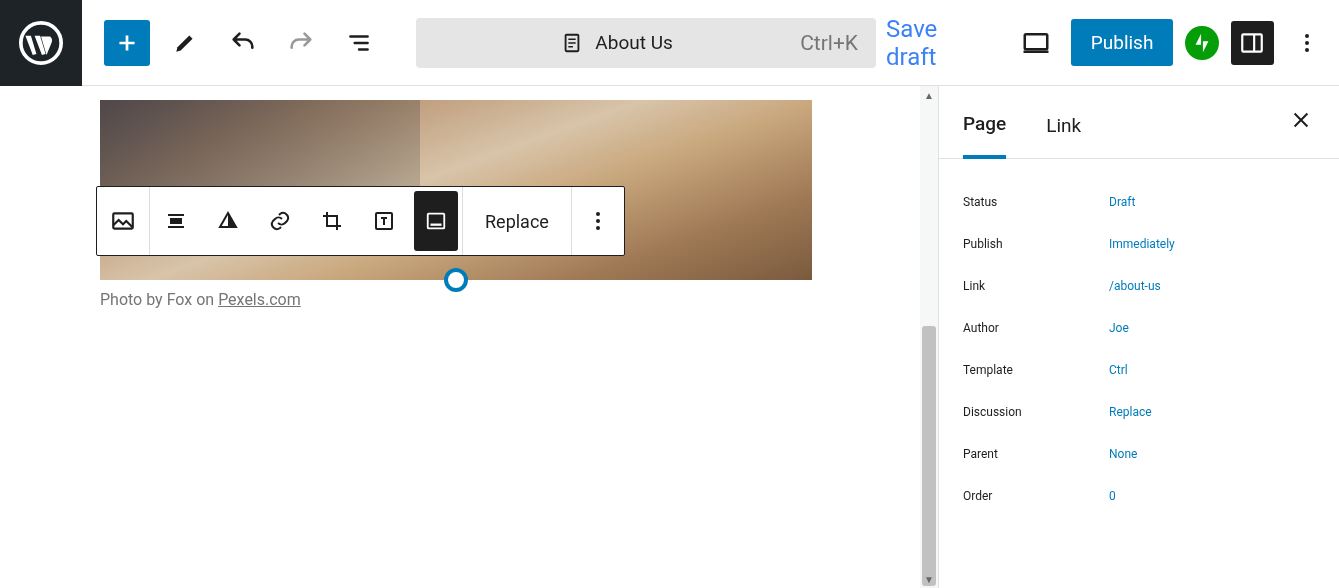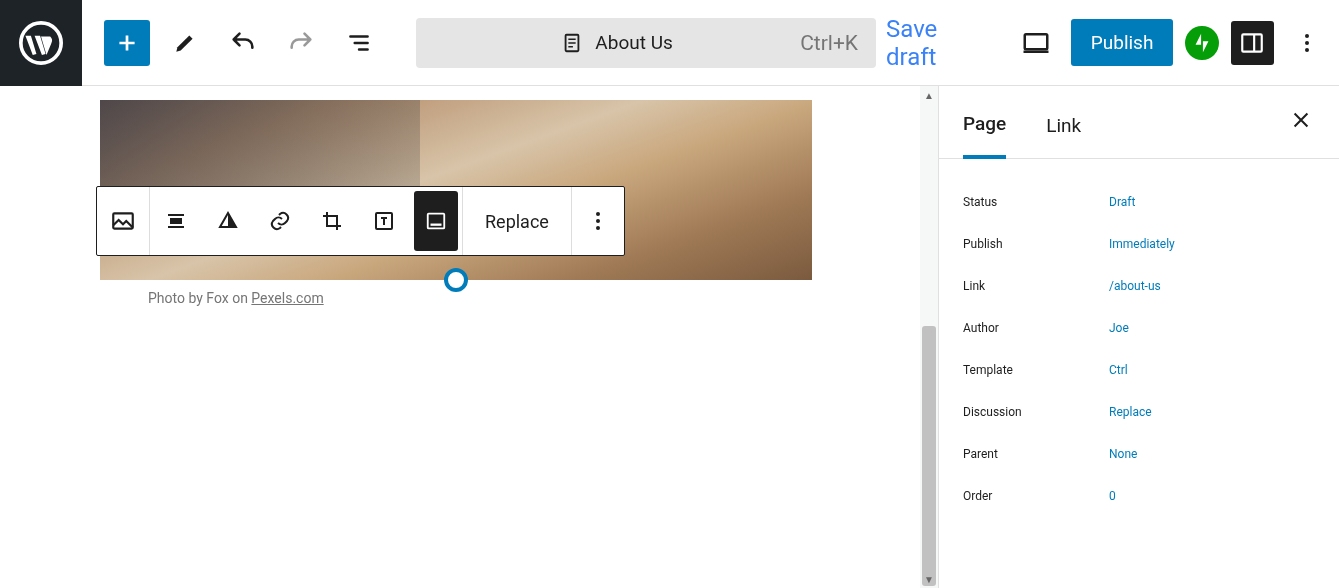--- a/index.html
+++ b/index.html
@@ -24,21 +24,21 @@
   .sidebar-toggle { width: 44px; height: 44px; background: #1e1e1e; color: #fff; display: flex; align-items: center; justify-content: center; border-radius: 3px; cursor: pointer; }
   .more { width: 44px; height: 44px; display: flex; align-items: center; justify-content: center; cursor: pointer; }
 
   
   .main { display: flex; height: calc(588px - 86px); }
   .canvas-wrap { flex: 1; position: relative; overflow: hidden; }
   .canvas { position: relative; padding: 14px 0 0 100px; }
   .img-block { width: 712px; height: 180px; background: linear-gradient(160deg,#8a6d5a 0%, #b8926f 20%, #d8c4a9 45%, #c9a77d 60%, #a07a56 80%, #7a5a3e 100%); border-radius: 0; position: relative; outline: none; }
   .img-block::before { content:""; position:absolute; top:0; left:0; right:55%; bottom:30%; background: linear-gradient(130deg, rgba(30,40,60,.55), rgba(80,70,60,.2)); }
   .resize-handle { position: absolute; width: 24px; height: 24px; border: 4px solid #007cba; background: #fff; border-radius: 50%; bottom: -12px; left: 50%; transform: translateX(-50%); cursor: ns-resize; }
-  .caption { margin-top: 10px; font-size: 14px; color: #757575; margin-left: 48px; }
+  .caption { margin-top: 10px; font-size: 16px; color: #757575; }
   .caption a { color: #757575; text-decoration: underline; }
 
   
   .block-toolbar { position: absolute; top: 100px; left: 96px; height: 70px; background: #fff; border: 1px solid #1e1e1e; display: flex; align-items: stretch; border-radius: 2px; z-index: 20; }
   .bt-group { display: flex; align-items: center; border-right: 1px solid #ddd; }
   .bt-btn { width: 52px; height: 100%; display: flex; align-items: center; justify-content: center; cursor: pointer; }
   .bt-btn.active { background: #1e1e1e; color: #fff; border-radius: 3px; margin: 4px; height: calc(100% - 8px); width: 44px; }
   .bt-replace { padding: 0 22px; display: flex; align-items: center; font-size: 18px; cursor: pointer; border-right: 1px solid #ddd; }
   .bt-more { width: 52px; display: flex; align-items: center; justify-content: center; cursor: pointer; }
 

